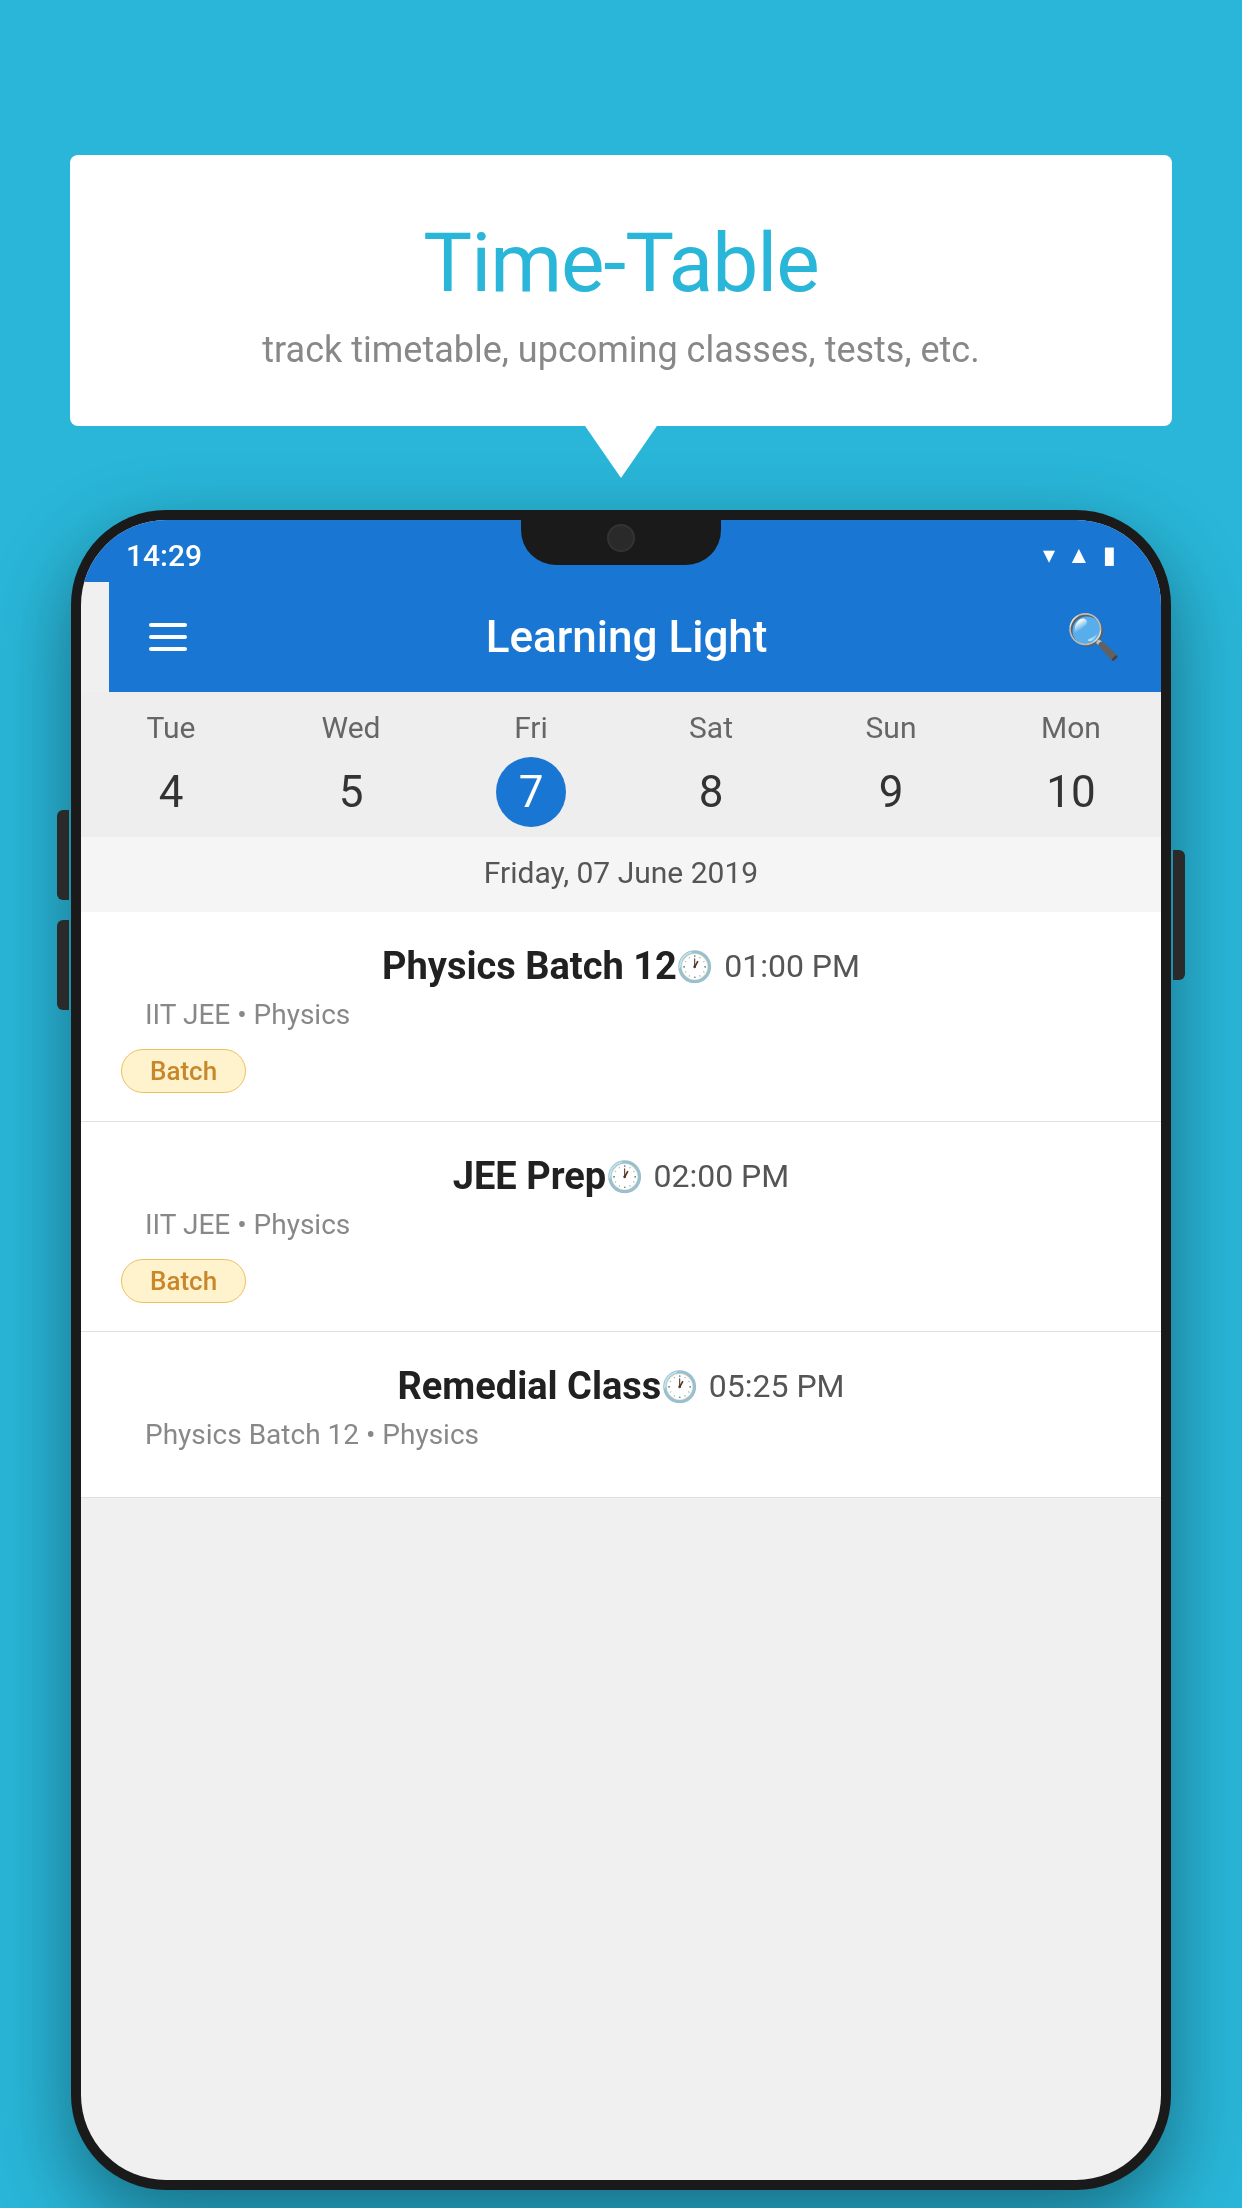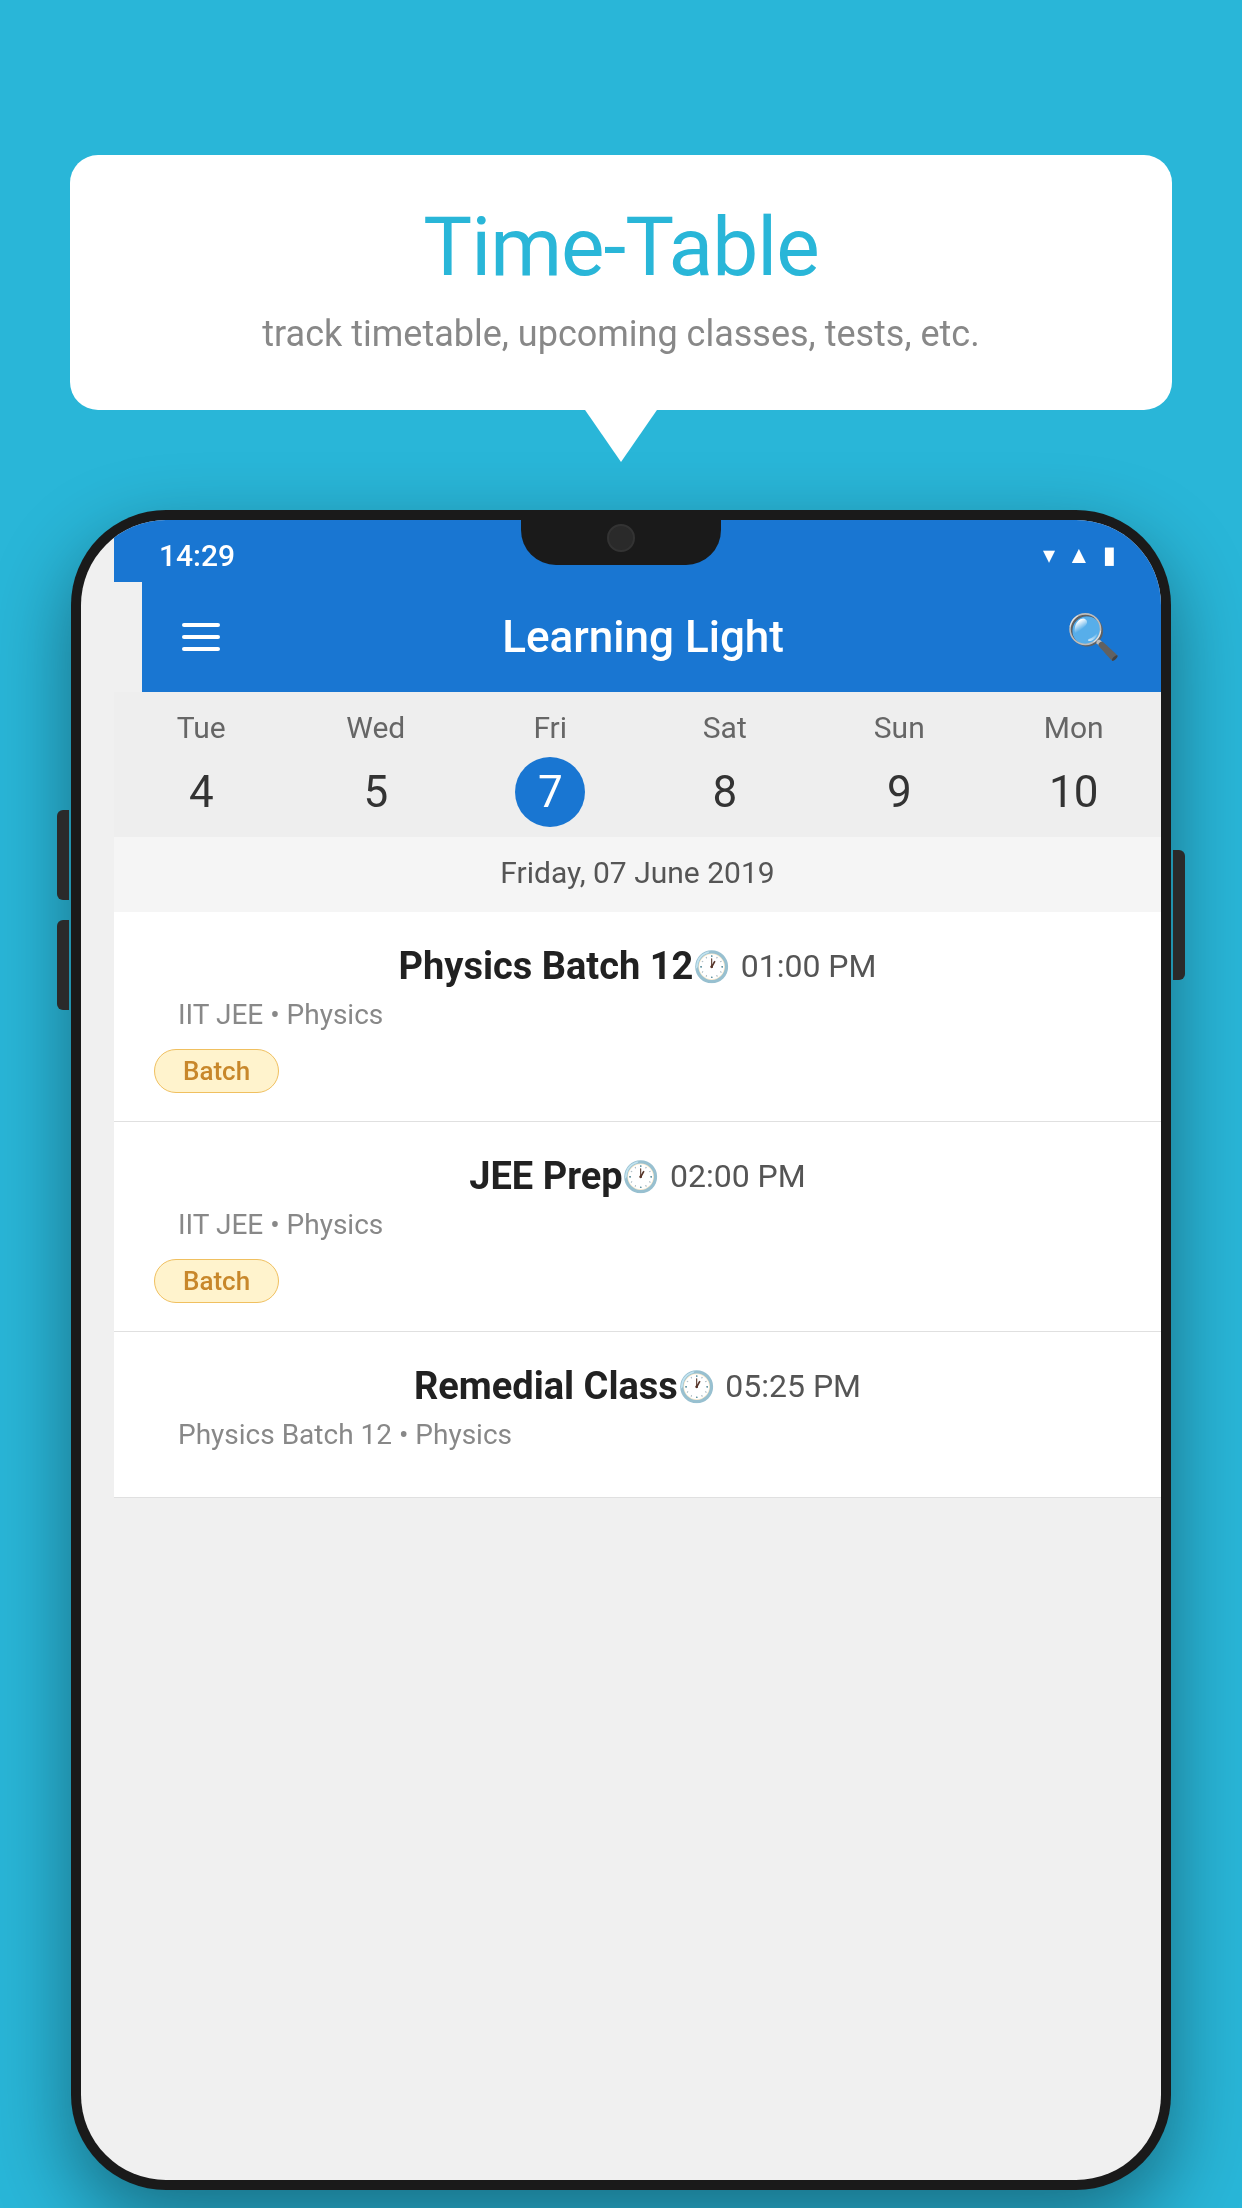--- a/index.html
+++ b/index.html
@@ -16,22 +16,22 @@
     
     .speech-bubble-wrapper {
       position: absolute;
       top: 155px;
       left: 70px;
       right: 70px;
     }
 
     .speech-bubble {
       background: white;
-      border-radius: 28px;
-      padding: 44px 50px 55px 50px;
+      border-radius: 8px;
+      padding: 60px 50px 55px 50px;
       text-align: center;
       position: relative;
     }
 
     .speech-bubble::after {
       content: '';
       position: absolute;
       bottom: -52px;
       left: 50%;
       transform: translateX(-50%);
@@ -102,21 +102,20 @@
     }
 
     
     .phone-screen {
       background: #f0f0f0;
       border-radius: 85px;
       overflow: hidden;
       width: 100%;
       height: 100%;
       position: relative;
-      padding-left: 33px;
     }
 
     
     .status-bar {
       background: #1976d2;
       height: 62px;
       display: flex;
       align-items: center;
       justify-content: space-between;
       padding: 0 45px;

